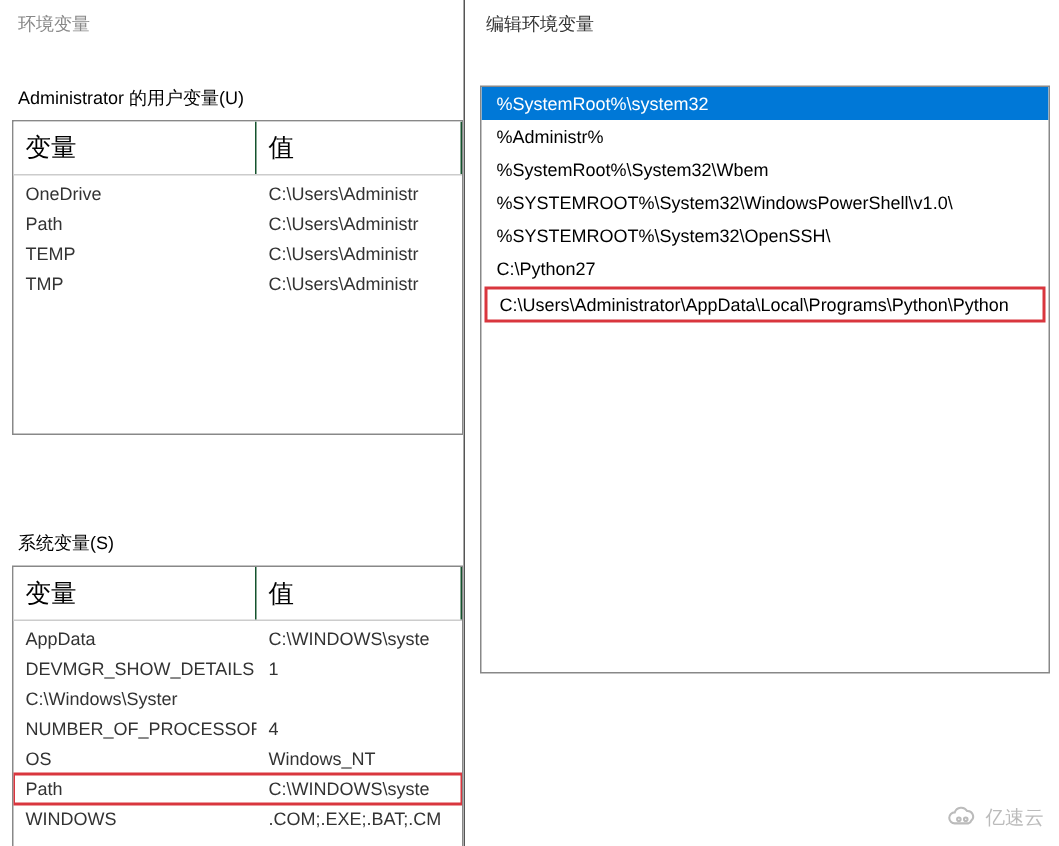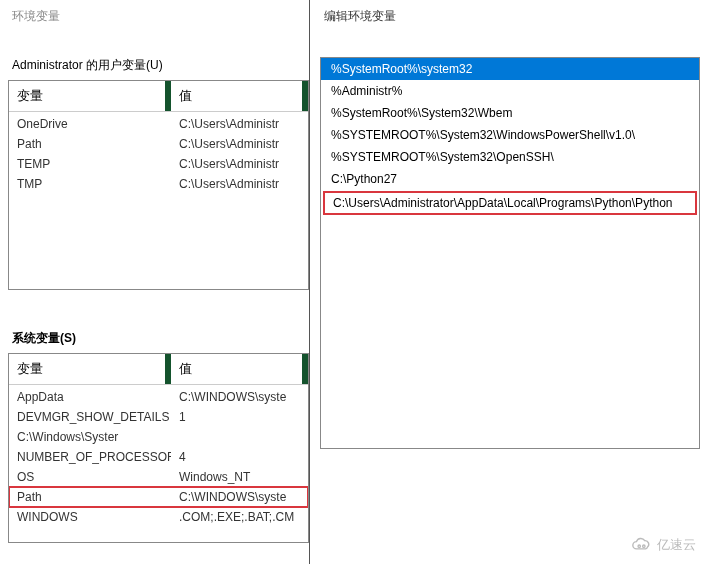--- a/index.html
+++ b/index.html
@@ -53,23 +53,23 @@
       width: 100%;
       overflow: hidden;
     }
     .table-header {
       display: flex;
       border-bottom: 1px solid #ccc;
       background: #fff;
     }
     .th {
       padding: 6px 8px;
-      font-size: 13px;
+      font-size: 17px;
       color: #000;
-      border-right: 6px solid #14532d;
+      border-right: 1px solid #14532d;
     }
     .th-name { width: 162px; }
     .th-value { flex: 1; }
     .table-body {
       padding: 2px 0;
     }
     .tr {
       display: flex;
       padding: 3px 0;
     }
@@ -159,21 +159,21 @@
             <div class="td td-name">TEMP</div>
             <div class="td td-value">C:\Users\Administr</div>
           </div>
           <div class="tr">
             <div class="td td-name">TMP</div>
             <div class="td td-value">C:\Users\Administr</div>
           </div>
         </div>
     </div>
 
-    <div class="section-label" style="margin-top:40px;font-weight:bold;">系统变量(S)</div>
+    <div class="section-label" style="margin-top:64px;">系统变量(S)</div>
     <div class="table-box sys-vars-box">
       <div class="table-header">
         <div class="th th-name">变量</div>
         <div class="th th-value">值</div>
       </div>
       <div class="table-body" id="sys-vars-body">
           <div class="tr">
             <div class="td td-name">AppData</div>
             <div class="td td-value">C:\WINDOWS\syste</div>
           </div>

